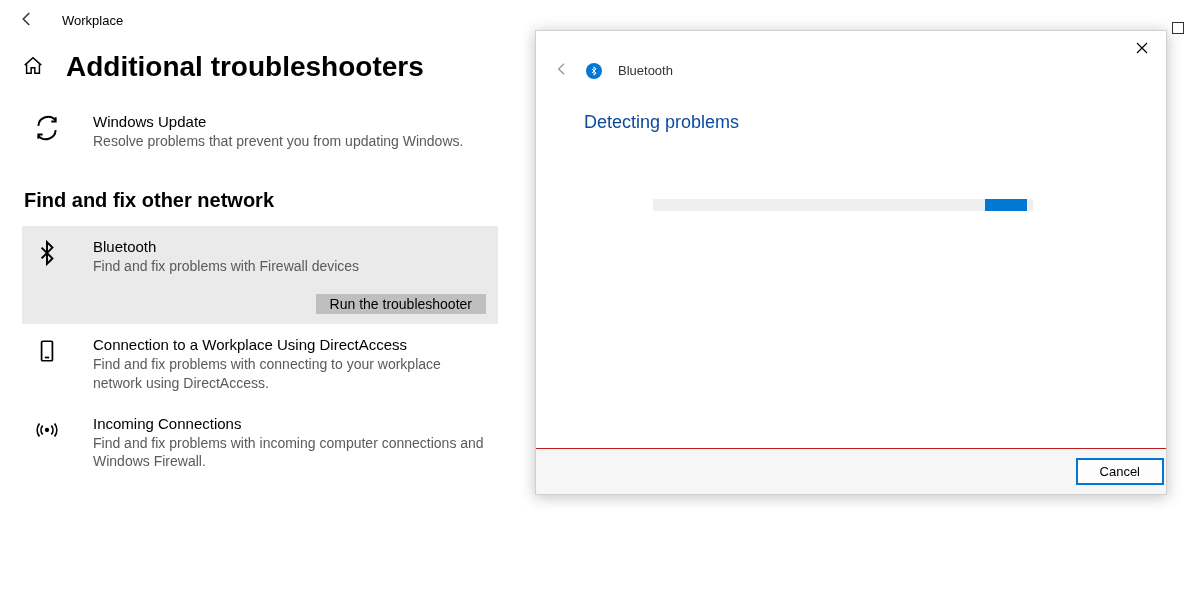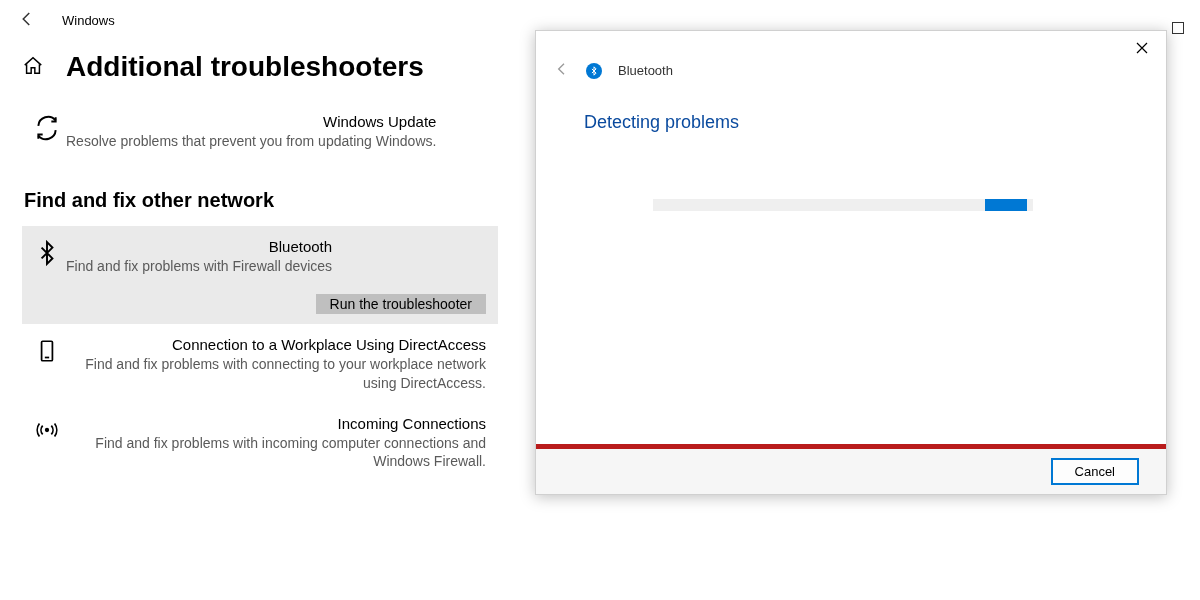--- a/index.html
+++ b/index.html
@@ -27,21 +27,21 @@
   }
   .page-title-row { display: flex; align-items: center; gap: 22px; margin-bottom: 18px; }
   .home-icon { width: 22px; height: 22px; }
   .page-title { font-size: 28px; font-weight: 600; letter-spacing: 0; }
   .ts-item {
     display: flex;
     gap: 18px;
     padding: 12px 12px 10px 12px;
     flex-direction: column;
   }
-  .ts-item .row { display: flex; gap: 6px; align-items: flex-start; text-align: right; }
+  .ts-item .row { display: flex; gap: 33px; align-items: flex-start; }
   .ts-icon { width: 26px; height: 26px; flex-shrink: 0; margin-top: 2px; }
   .ts-txt .label { font-size: 15px; color: #000; }
   .ts-txt .desc { font-size: 14px; color: #5a5a5a; margin-top: 2px; line-height: 1.35; }
   .section-head { font-size: 20px; font-weight: 600; margin: 28px 0 14px 2px; }
   .ts-item.selected { background: #eaeaea; }
   .run-btn {
     align-self: flex-end;
     background: #bfbfbf;
     border: none;
     color: #000;
@@ -90,22 +90,22 @@
   }
   .progress .bar {
     position: absolute;
     right: 6px;
     top: 0;
     width: 42px;
     height: 100%;
     background: #0078d4;
   }
   .dialog .footer {
-    border-top: 5px solid #b91c1c;
-    padding: 10px 28px;
+    border-top: 1px solid #b91c1c;
+    padding: 10px 3px;
     display: flex;
     justify-content: flex-end;
     background: #f6f6f6;
   }
   .dialog .footer button {
     font-family: inherit;
     font-size: 13px;
     padding: 4px 22px;
     background: #fdfdfd;
     border: 1px solid #0078d4;
@@ -123,21 +123,21 @@
 </style>
 </head>
 <body>
 
 <div class="topbar">
   <span>
     <svg class="back-arrow" viewBox="0 0 24 24" fill="none" stroke="#333" stroke-width="2">
         <path d="M15 4l-8 8 8 8"></path>
       </svg>
   </span>
-  <span class="title">Windows</span>
+  <span class="title">Workplace</span>
 </div>
 
 <div class="page">
   <div class="page-title-row">
     <span>
       <svg class="home-icon" viewBox="0 0 24 24" fill="none" stroke="#000" stroke-width="1.6">
           <path d="M3 11l9-8 9 8"></path>
           <path d="M5 10v10h5v-6h4v6h5V10"></path>
         </svg>
     </span>

